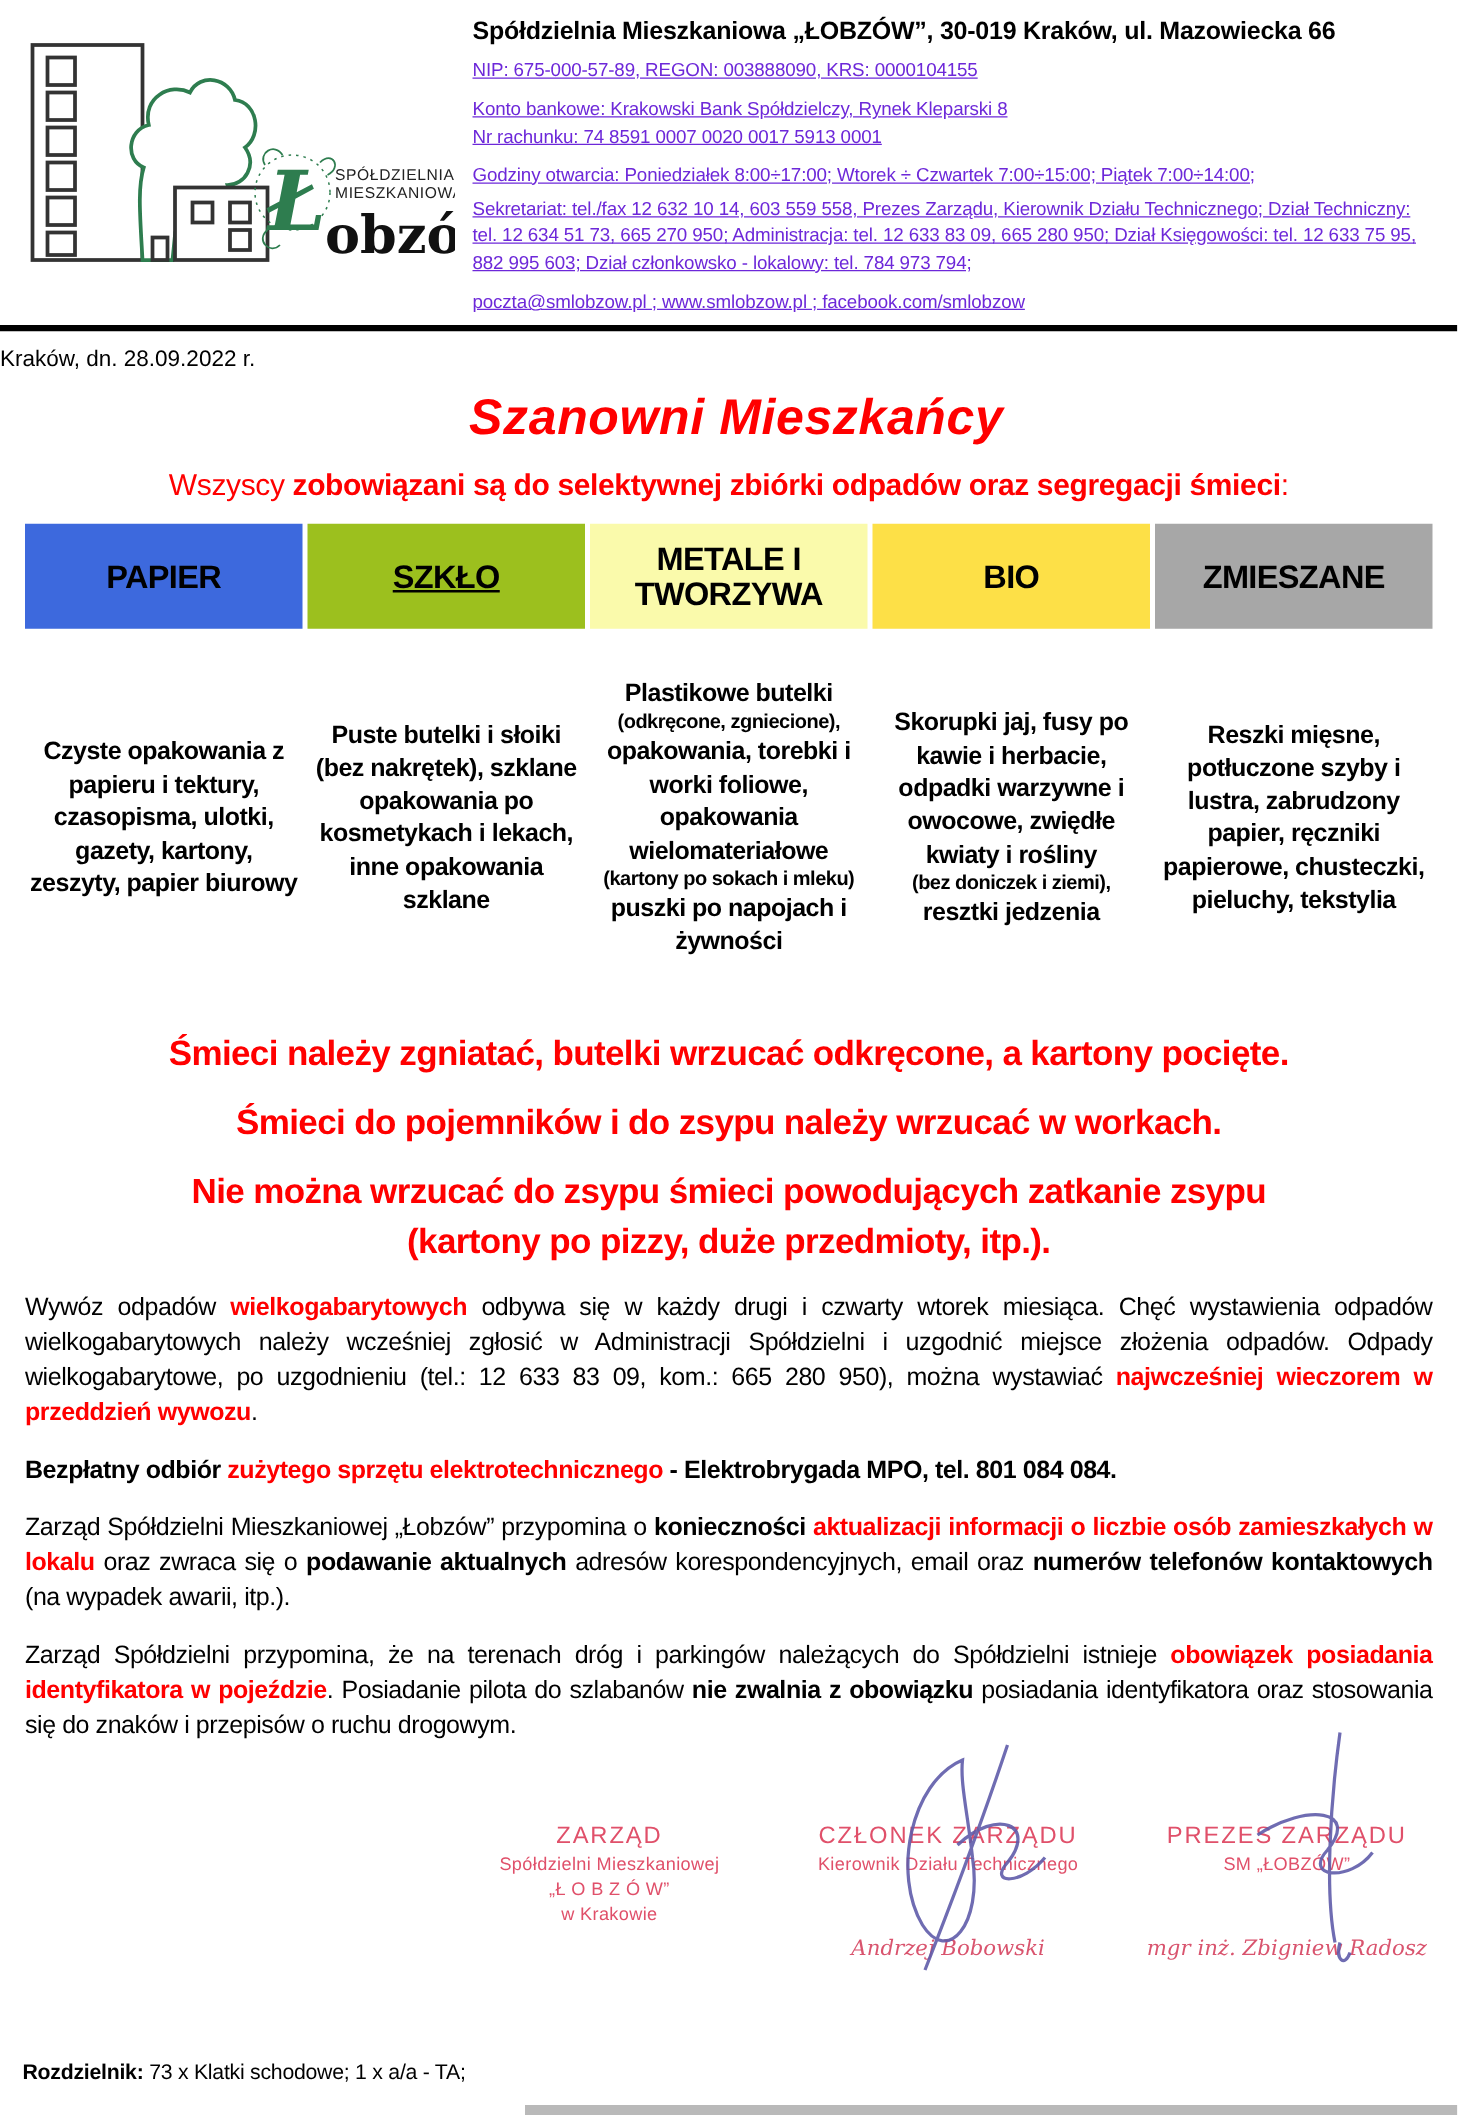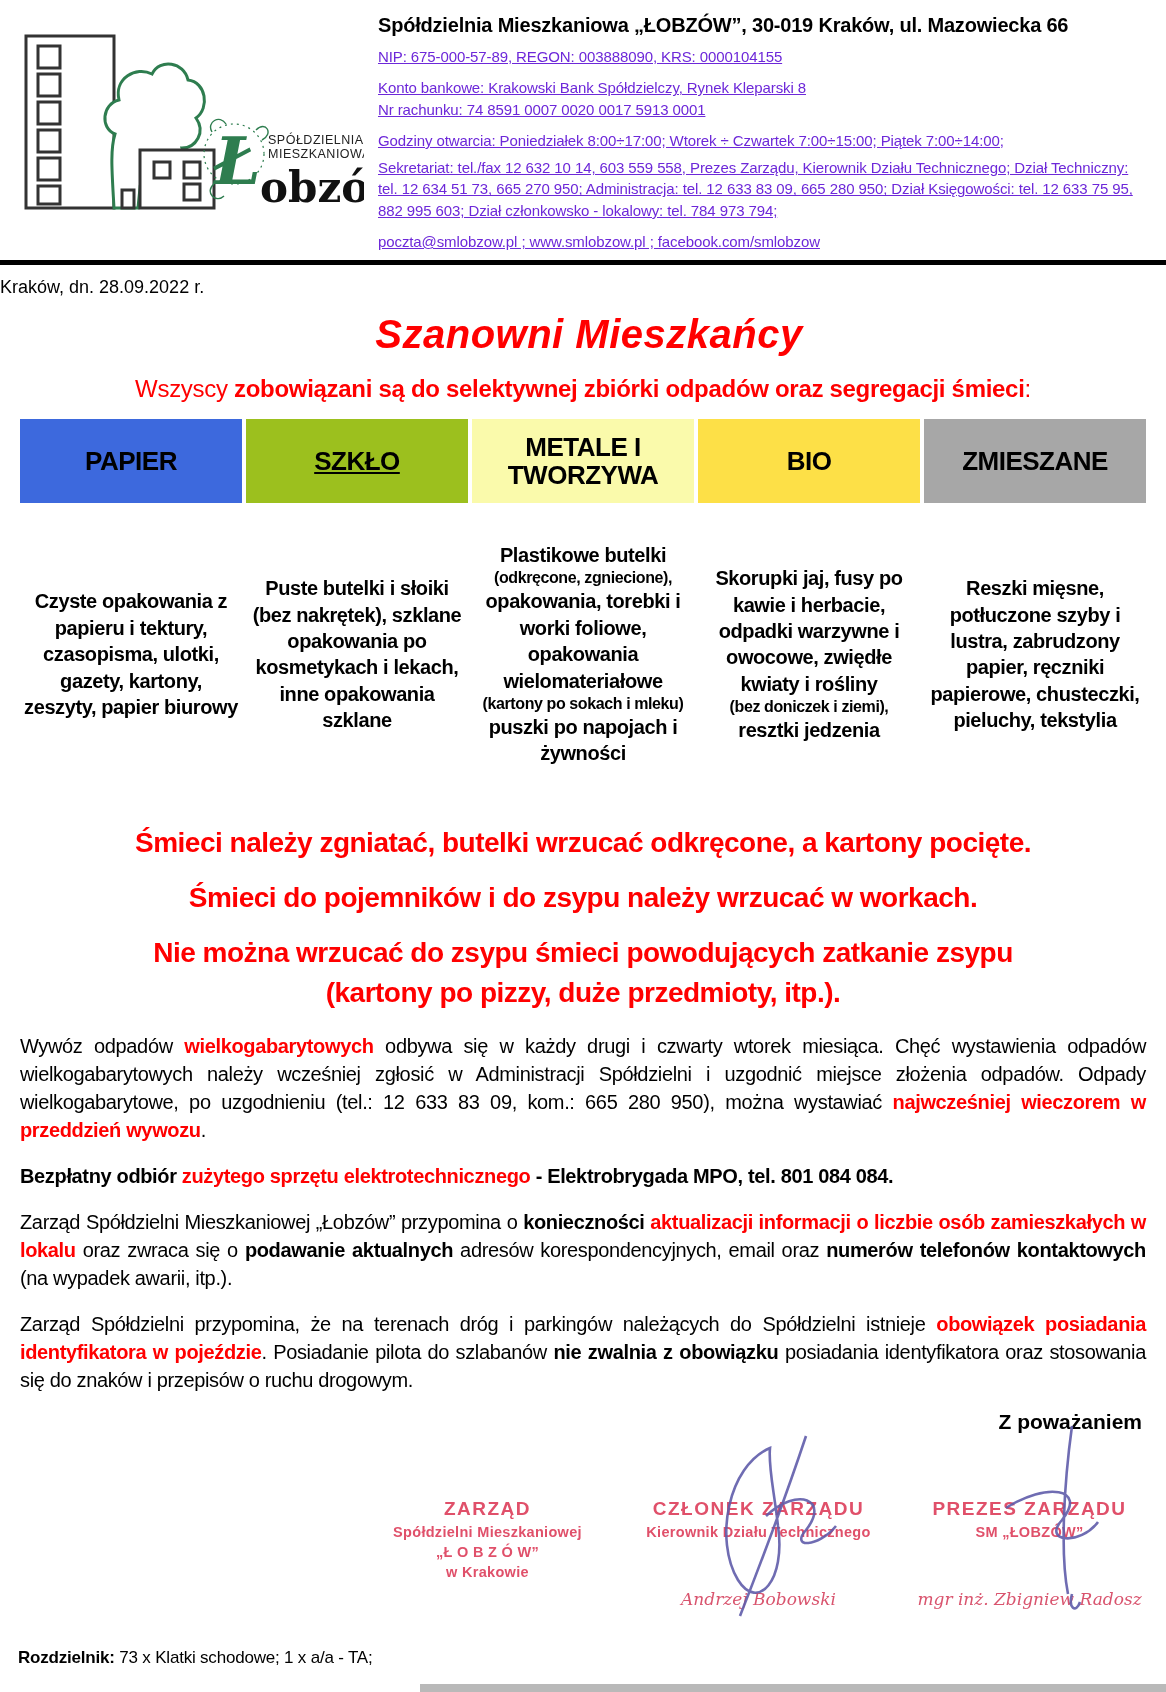--- a/index.html
+++ b/index.html
@@ -61,21 +61,21 @@
   .para .r{color:#ff0000;font-weight:bold;}
   .para.all-bold{font-weight:bold;}
   
   .closing{text-align:right;font-weight:bold;font-size:21px;margin:16px 24px 0 0;}
   .signature-area{position:relative;height:205px;margin-top:24px;}
   .stamps-row{
     position:absolute;right:14px;top:38px;
     display:flex;gap:26px;align-items:flex-start;
   }
   .stamp{width:245px;text-align:center;color:#e0506a;}
-  .stamp-line{font-size:14.5px;font-weight:bold;line-height:1.35;letter-spacing:0.3px;}
+  .stamp-line{font-size:14.5px;font-weight:normal;line-height:1.35;letter-spacing:0.3px;}
   .stamp-line:first-child{font-size:19px;letter-spacing:1.5px;margin-bottom:2px;}
   .stamp-script{
     margin-top:46px;font-family:"DejaVu Serif", serif;font-style:italic;
     font-size:17px;color:#d9546e;font-weight:normal;
   }
   .sig-svg{position:absolute;pointer-events:none;}
   .sig-svg.s1{right:278px;top:-28px;}
   .sig-svg.s2{right:40px;top:-34px;}
   
   .footer-line{position:absolute;left:18px;bottom:24px;font-size:17px;letter-spacing:-0.2px;}
@@ -184,21 +184,20 @@
 (kartony po pizzy, duże przedmioty, itp.).</div>
     </div>
 
   <div class="paragraphs">
       <p class="para"><span>Wywóz odpadów </span><span class="b r">wielkogabarytowych</span><span> odbywa się w każdy drugi i czwarty wtorek miesiąca. Chęć wystawienia odpadów wielkogabarytowych należy wcześniej zgłosić w Administracji Spółdzielni i uzgodnić miejsce złożenia odpadów. Odpady wielkogabarytowe, po uzgodnieniu (tel.: 12 633 83 09, kom.: 665 280 950), można wystawiać </span><span class="b r">najwcześniej wieczorem w przeddzień wywozu</span><span>.</span></p>
       <p class="para all-bold"><span class="b ">Bezpłatny odbiór </span><span class="b r">zużytego sprzętu elektrotechnicznego</span><span class="b "> - Elektrobrygada MPO, tel. 801 084 084.</span></p>
       <p class="para"><span>Zarząd Spółdzielni Mieszkaniowej „Łobzów” przypomina o </span><span class="b ">konieczności</span><span> </span><span class="b r">aktualizacji informacji o liczbie osób zamieszkałych w lokalu</span><span> oraz zwraca się o </span><span class="b ">podawanie aktualnych</span><span> adresów korespondencyjnych, email oraz </span><span class="b ">numerów telefonów kontaktowych</span><span> (na wypadek awarii, itp.).</span></p>
       <p class="para"><span>Zarząd Spółdzielni przypomina, że na terenach dróg i parkingów należących do Spółdzielni istnieje </span><span class="b r">obowiązek posiadania identyfikatora w pojeździe</span><span>. Posiadanie pilota do szlabanów </span><span class="b ">nie zwalnia z obowiązku</span><span> posiadania identyfikatora oraz stosowania się do znaków i przepisów o ruchu drogowym.</span></p>
     </div>
 
-  <div class="closing">Z poważaniem</div>
 
   <div class="signature-area">
     <div class="stamps-row">
         <div class="stamp">
           <div class="stamp-line">ZARZĄD</div>
           <div class="stamp-line">Spółdzielni Mieszkaniowej</div>
           <div class="stamp-line">„Ł O B Z Ó W”</div>
           <div class="stamp-line">w Krakowie</div>
         </div>
         <div class="stamp">

